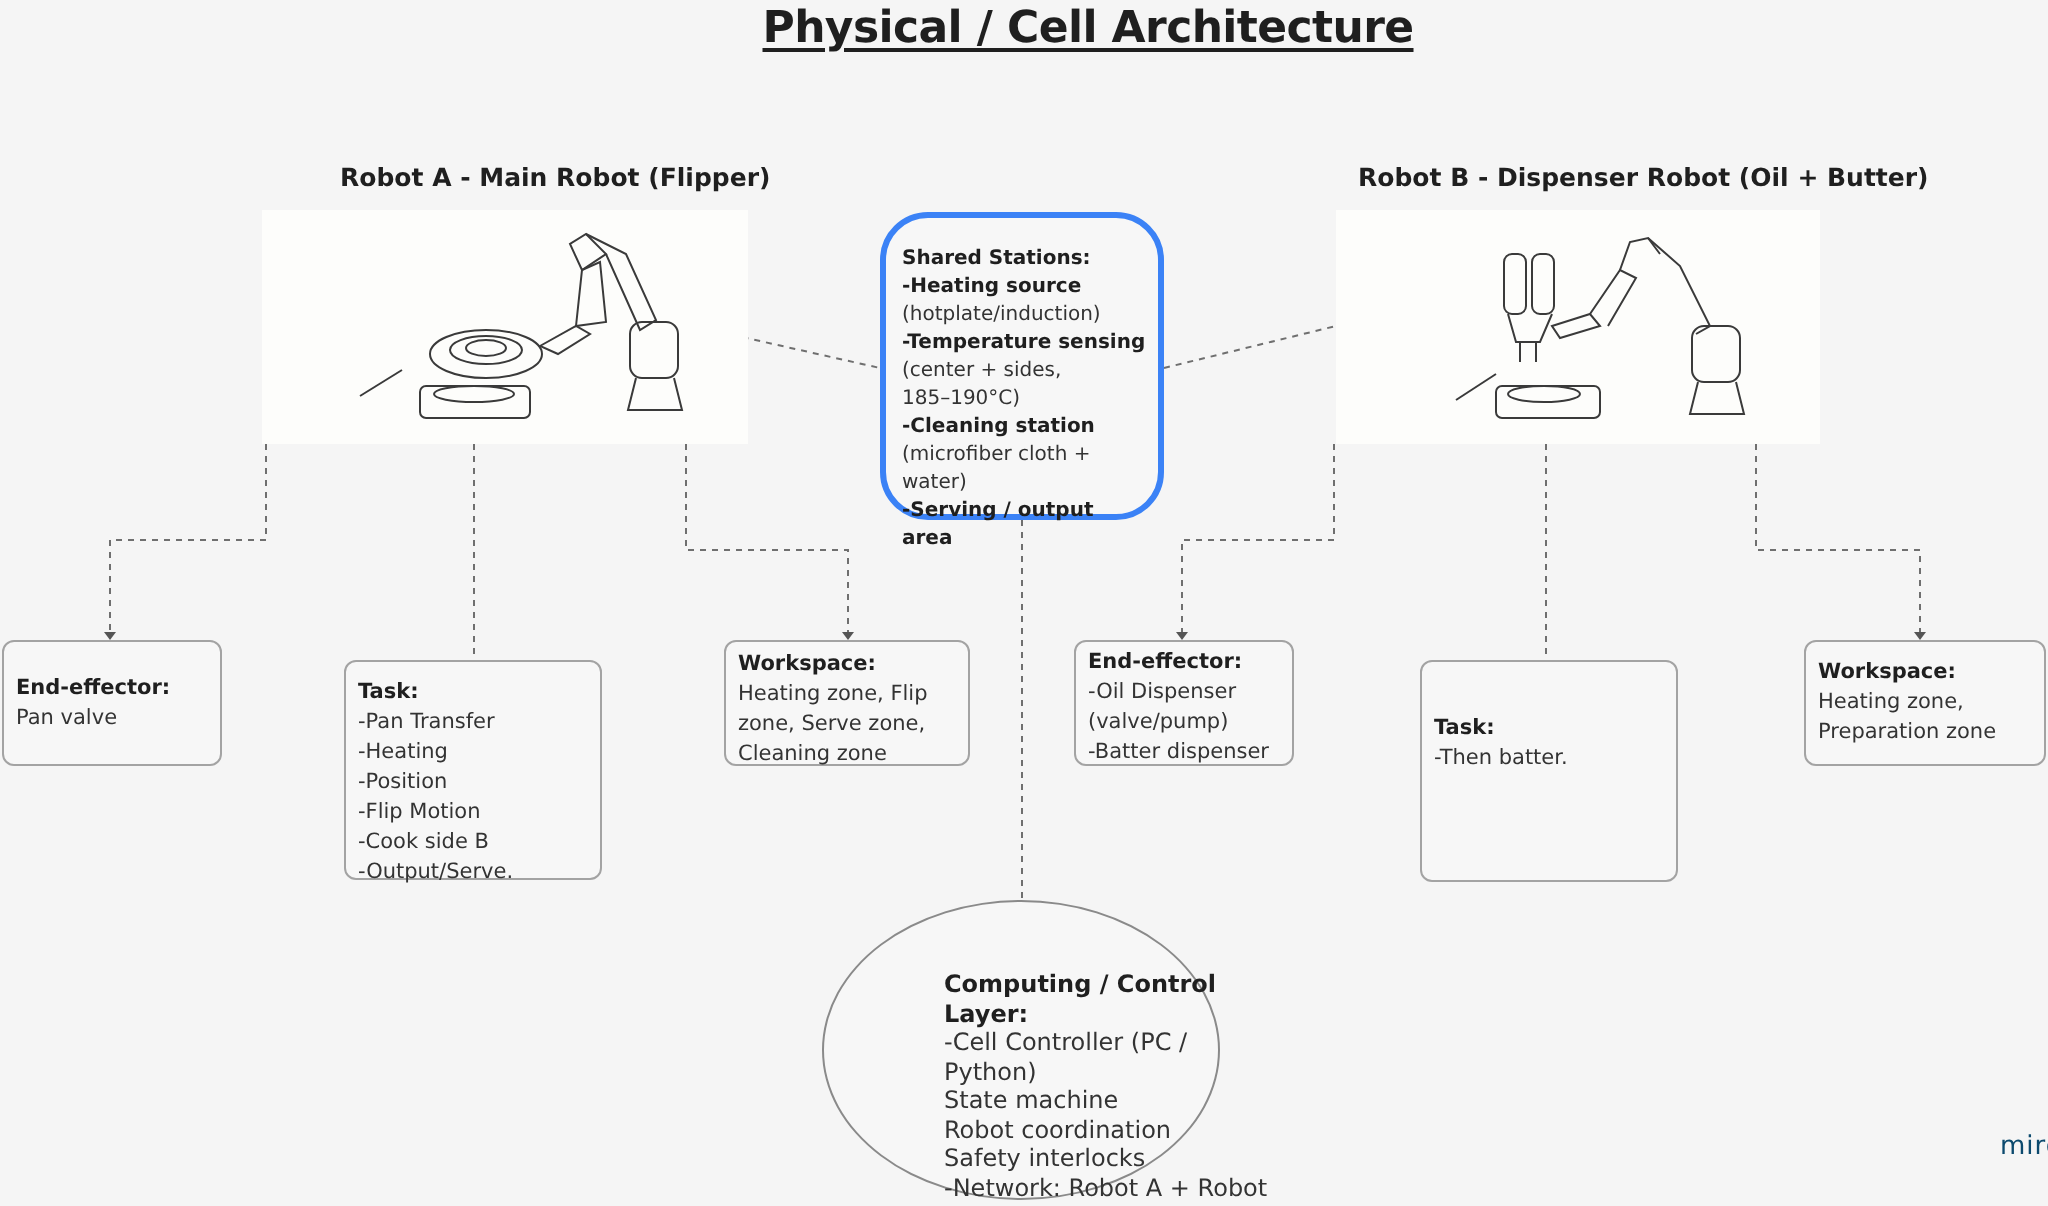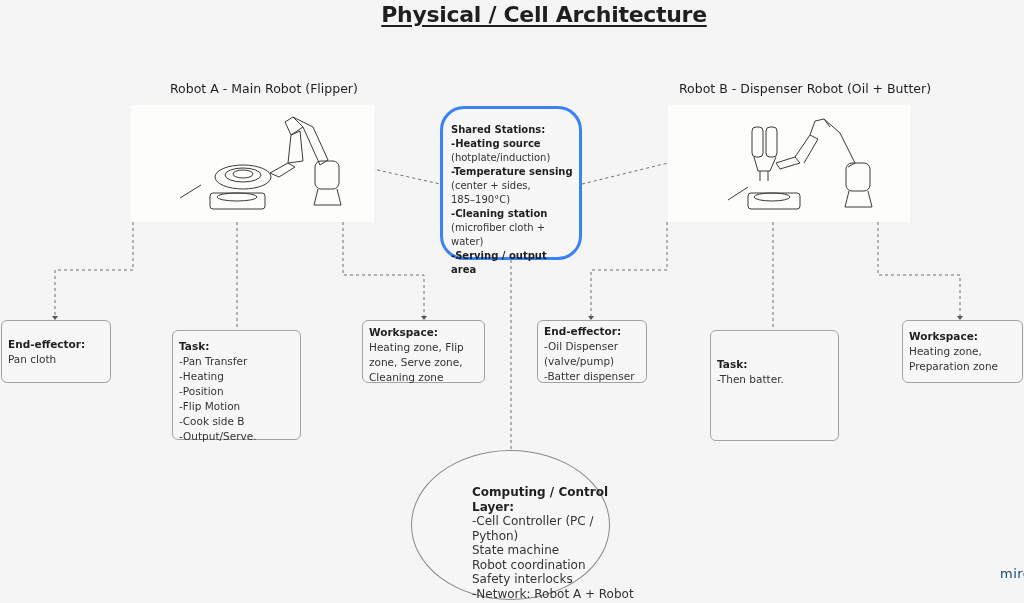--- a/index.html
+++ b/index.html
@@ -8,21 +8,21 @@
     background: #f5f5f5;
     font-family: "DejaVu Sans", sans-serif;
     color: #2b2b2b;
   }
   .abs { position: absolute; padding-left: 32px; }
   .title {
     left: 0; width: 1024px; top: 2px; text-align: center;
     font-size: 22px; font-weight: bold; text-decoration: underline;
     text-underline-offset: 3px; color: #1f1f1f; letter-spacing: -0.3px;
   }
-  .robot-title { font-size: 12.5px; font-weight: normal; color: #1f1f1f; white-space: nowrap; }
+  .robot-title { font-size: 12.5px; font-weight: bold; color: #1f1f1f; white-space: nowrap; }
   .photo { background: #fdfdfb; }
   .box {
     border: 1px solid #a3a3a3; border-radius: 6px; background: #f7f7f7;
     box-sizing: border-box; padding: 6px 6px; font-size: 10.5px; line-height: 15px; color: #333;
   }
   .box b { color: #1f1f1f; }
   .shared {
     border: 3px solid #3b82f6; border-radius: 24px; background: #f7f7f7; box-sizing: border-box;
     padding: 14px 6px 8px 8px; font-size: 10px; line-height: 14px; color: #333;
   }
@@ -118,21 +118,21 @@
   <b class="line">-Temperature sensing</b>
   <span class="line">(center + sides,</span>
   <span class="line">185–190°C)</span>
   <b class="line">-Cleaning station</b>
   <span class="line">(microfiber cloth + water)</span>
   <b class="line">-Serving / output area</b>
 </div>
 
 <div class="abs box" style="left:1px; top:320px; width:110px; height:63px; padding-top:16px;">
   <b>End-effector:</b>
-  <span>Pan cloth</span>
+  <span>Pan valve</span>
 </div>
 
 <div class="abs box" style="left:172px; top:330px; width:129px; height:110px; padding-top:8px;">
   <b class="line">Task:</b>
   <span class="line">-Pan Transfer</span>
   <span class="line">-Heating</span>
   <span class="line">-Position</span>
   <span class="line">-Flip Motion</span>
   <span class="line">-Cook side B</span>
   <span class="line">-Output/Serve.</span>

